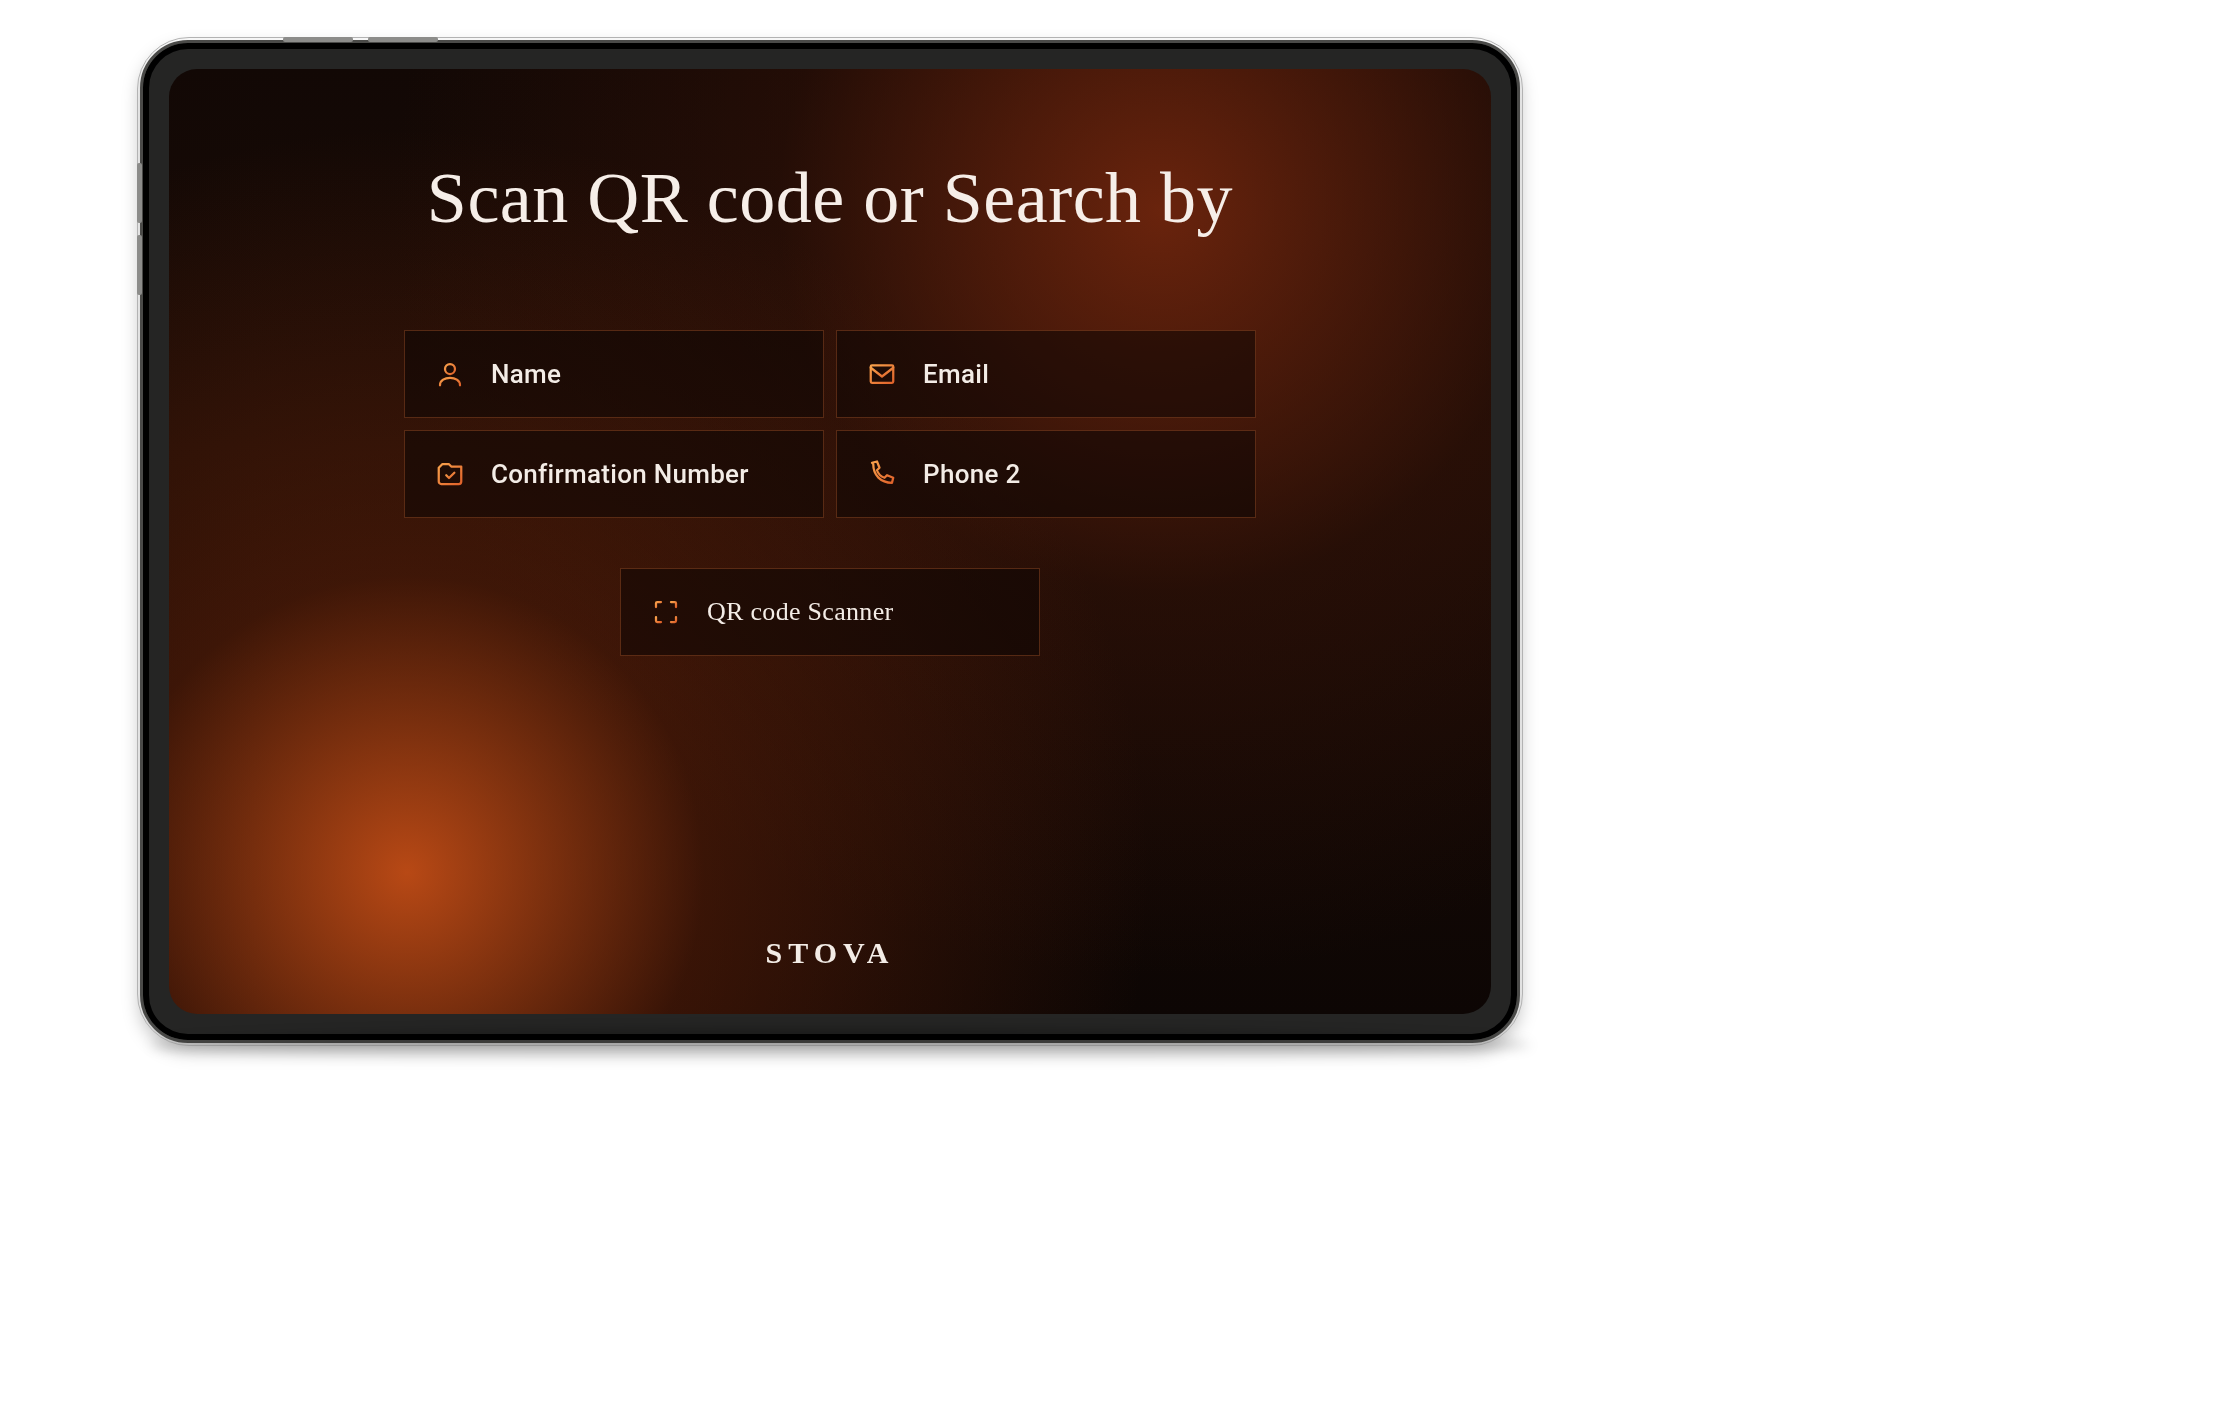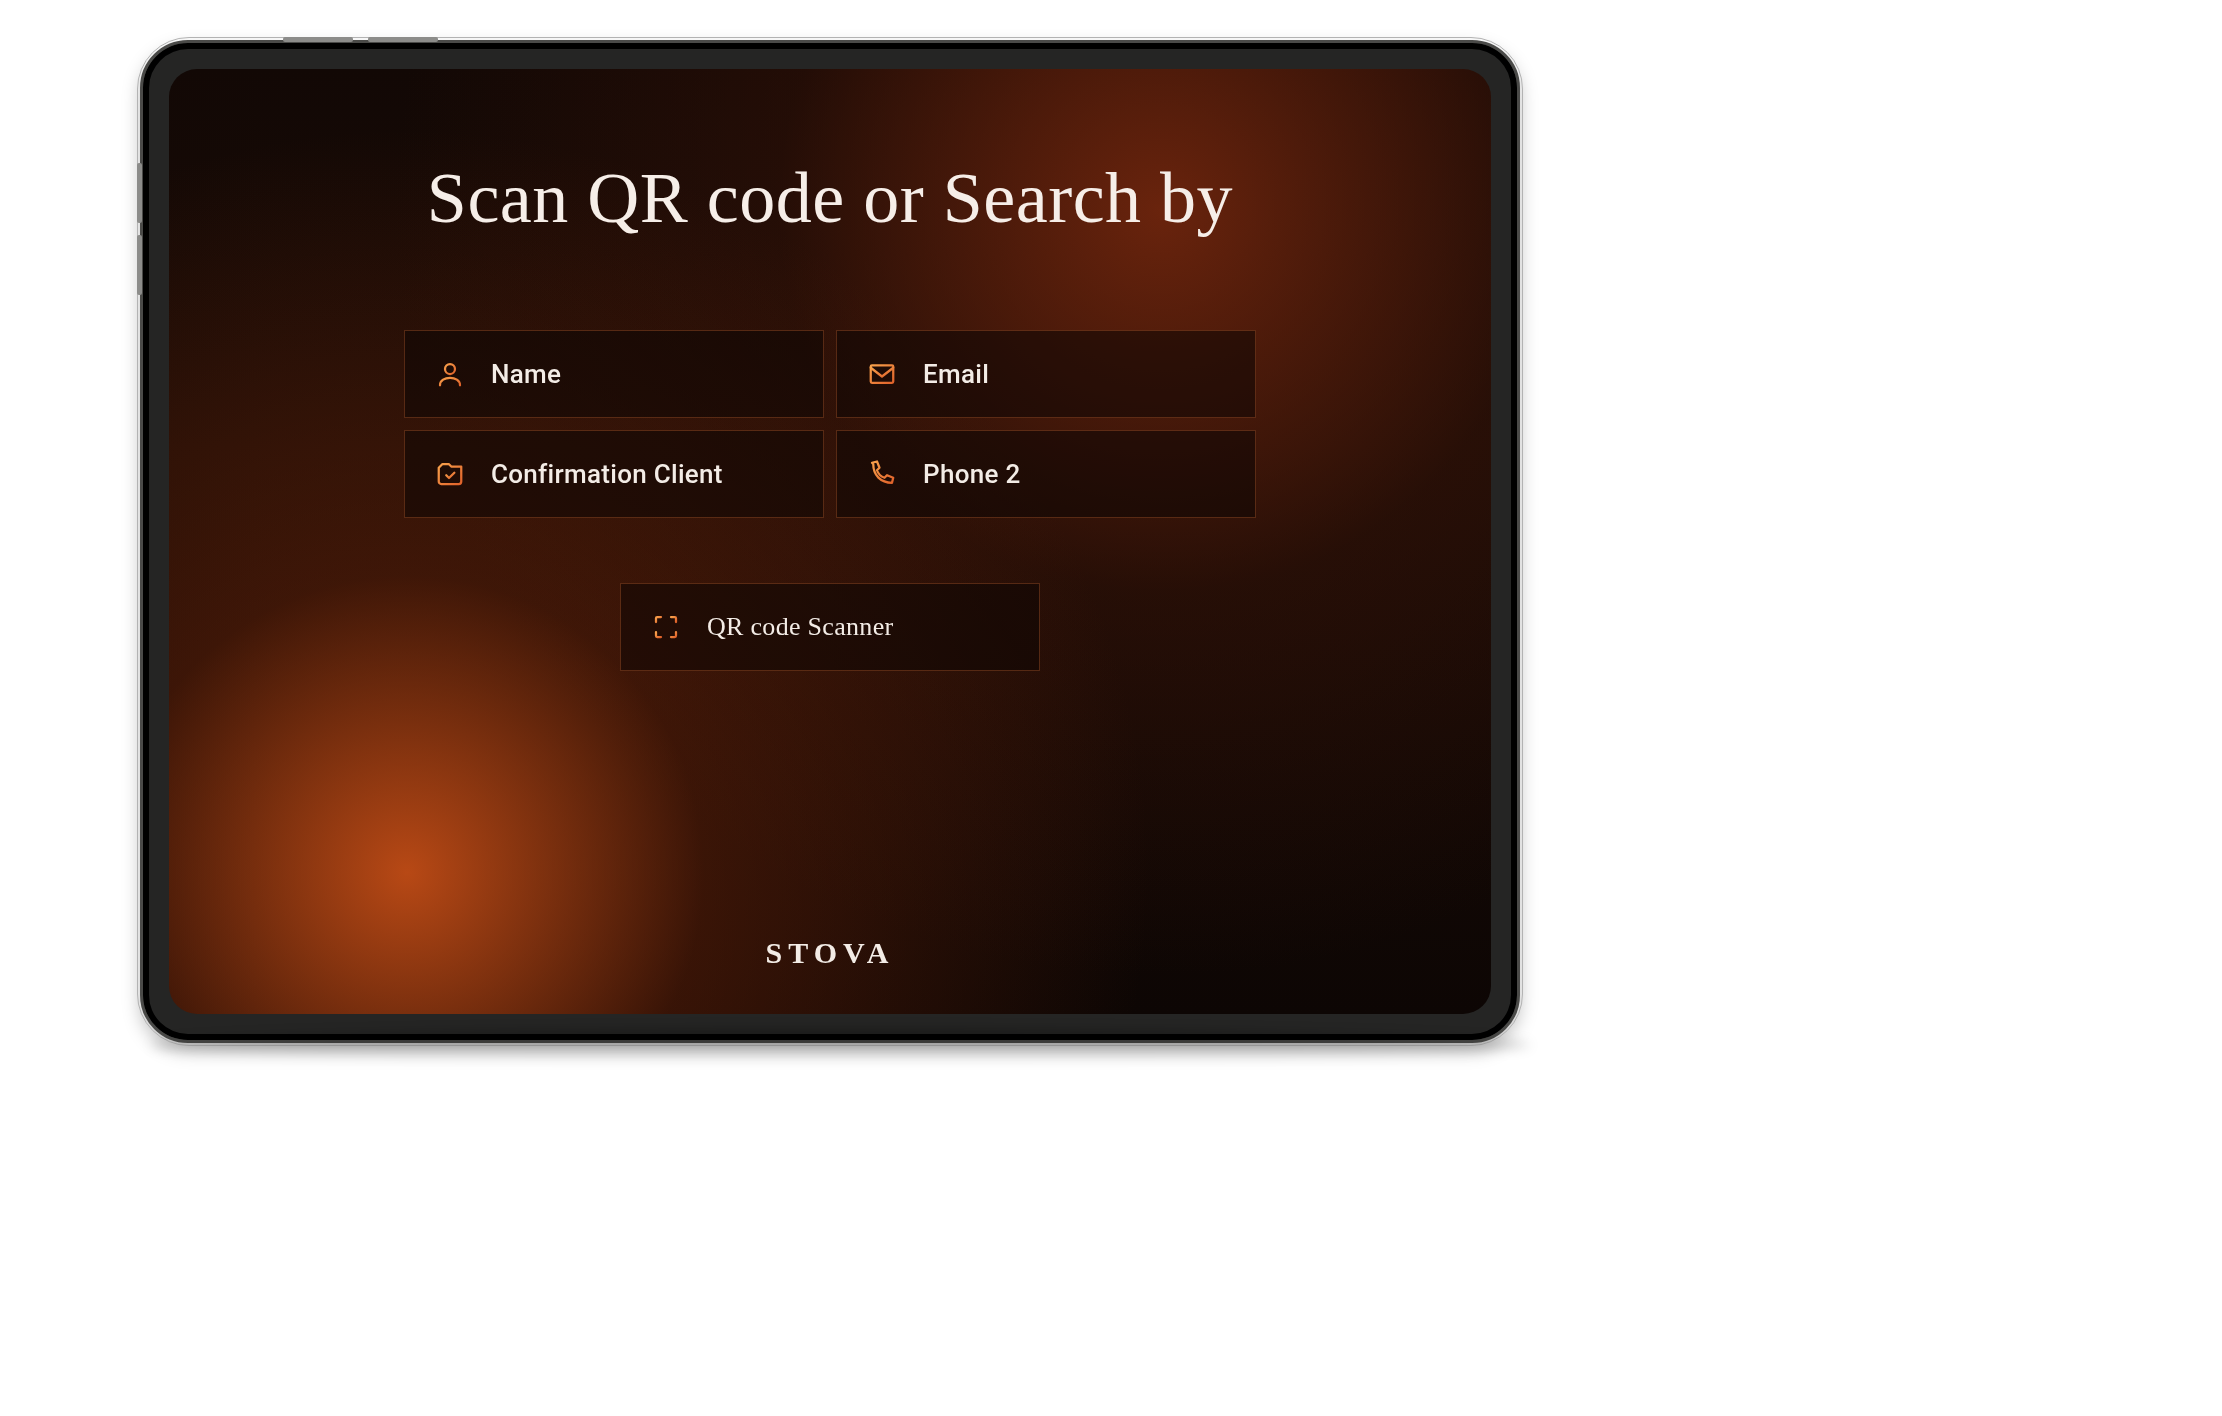--- a/index.html
+++ b/index.html
@@ -80,21 +80,21 @@
       margin-top: 28px;
       margin-bottom: 90px;
     }
 
     .grid {
       display: grid;
       grid-template-columns: repeat(2, 420px);
       column-gap: 40px;
       row-gap: 36px;
       justify-content: center;
-      margin-bottom: 59px;
+      margin-bottom: 44px;
       gap: 12px;
     }
 
     .option {
       height: 88px;
       display: flex;
       align-items: center;
       gap: 26px;
       padding: 0 30px;
       background: rgba(12,6,3,0.55);
@@ -208,21 +208,21 @@
             <span class="label">Email</span>
           </div>
 
           <div class="option">
             <span class="icon">
               <svg width="30" height="30" viewBox="0 0 24 24" fill="none" stroke="url(#iconGrad)" stroke-width="1.8" stroke-linecap="round" stroke-linejoin="round">
                 <path d="M3 7l3-3h5l2 2h8v12a2 2 0 0 1-2 2H5a2 2 0 0 1-2-2V7z"></path>
                 <path d="M9 13l2.2 2.2L15.5 11"></path>
               </svg>
             </span>
-            <span class="label">Confirmation Client</span>
+            <span class="label">Confirmation Number</span>
           </div>
 
 
 
           <div class="option">
             <span class="icon">
               <svg width="30" height="30" viewBox="0 0 24 24" fill="none" stroke="url(#iconGrad)" stroke-width="1.8" stroke-linecap="round" stroke-linejoin="round">
                 <path d="M5 4c0 9 6 15 15 15l1-4-5-2-2 2c-3-1-5-3-6-6l2-2-2-5-4 1 1 1z"></path>
               </svg>
             </span>

